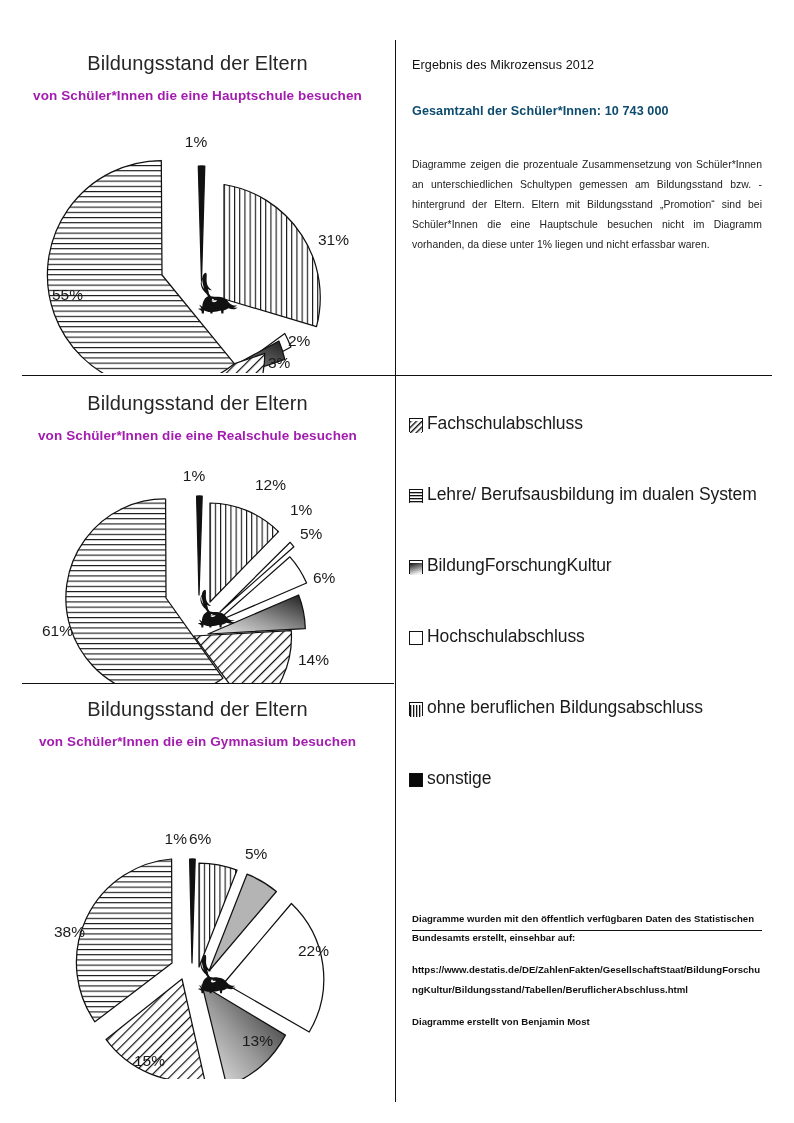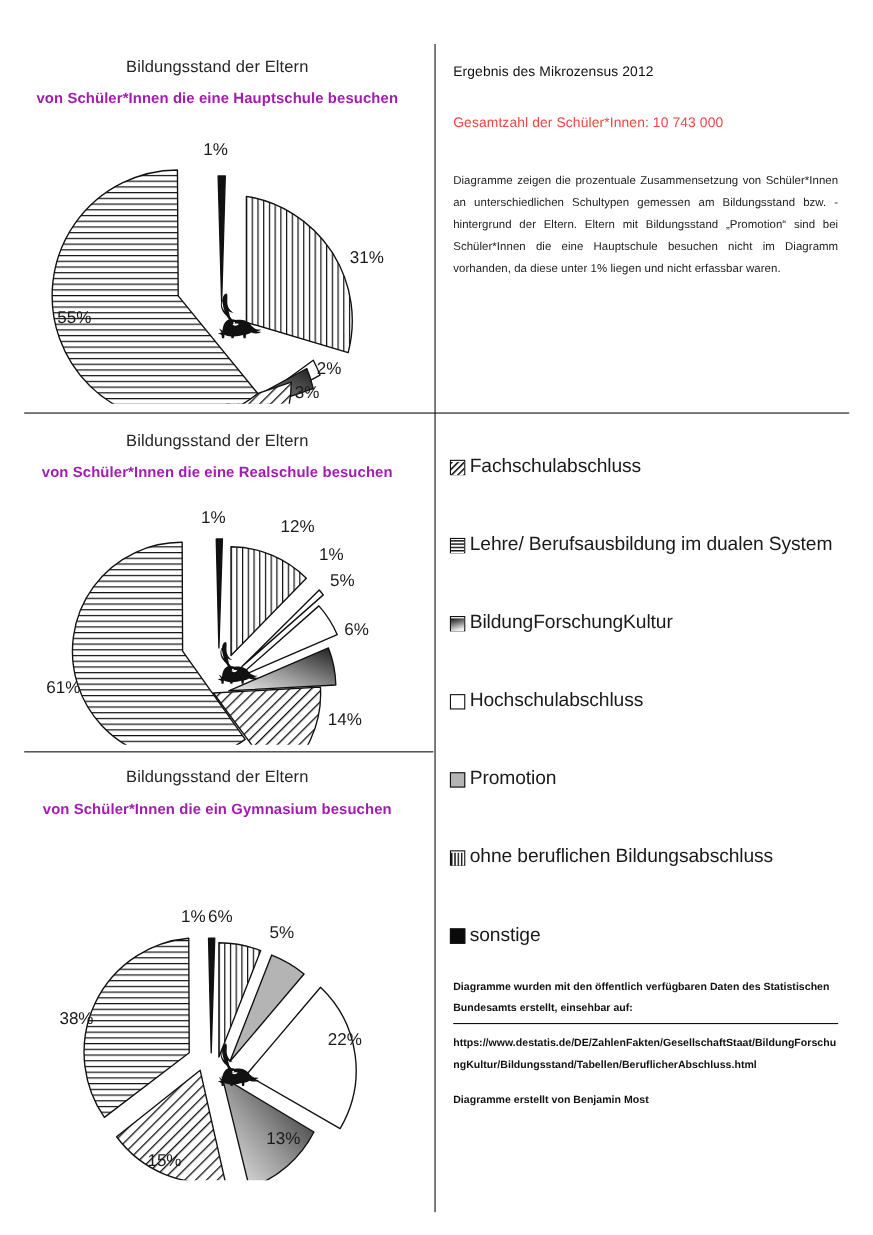--- a/index.html
+++ b/index.html
@@ -21,34 +21,34 @@
   .h-divider{
     position:absolute;height:1px;background:#111;
   }
   .h-div-full{left:22px;top:375px;width:750px;}
   .h-div-left{left:22px;top:683px;width:372px;}
   .h-div-foot{left:412px;top:930px;width:350px;}
 
   
   .chart-block{position:absolute;left:0;width:395px;}
   .chart-title{
-    text-align:center;font-size:15px;color:#262626;
+    text-align:center;font-size:20px;color:#262626;
     letter-spacing:.1px;
   }
   .chart-sub{
     text-align:center;font-size:13.5px;color:#a21caf;
     margin-top:13px;letter-spacing:.1px;font-weight:bold;
   }
   .pie-wrap{position:relative;width:395px;}
   .pie-wrap svg{display:block;}
 
   
   .rc{position:absolute;left:412px;width:350px;}
   .rc-h1{font-size:12.6px;font-weight:normal;color:#111;letter-spacing:.1px;}
-  .rc-h2{font-size:12.6px;font-weight:normal;color:#ef4444;letter-spacing:.1px;}
+  .rc-h2{font-size:12.6px;font-weight:bold;color:#0c4a6e;letter-spacing:.1px;}
   .rc-body{
     font-size:10.4px;color:#222;line-height:1.92;
     text-align:justify;letter-spacing:.05px;
   }
   .rc-foot{
     font-size:9.6px;font-weight:bold;color:#111;line-height:2.0;
     letter-spacing:.02px;word-break:break-all;
   }
   .rc-foot .blk{margin-bottom:13px;}
   .rc-foot .blk:last-child{margin-bottom:16px;}
@@ -294,40 +294,36 @@
           </svg>
       </span>
       <span class="legend-label">BildungForschungKultur</span>
     </div>
 
     <div class="legend-row">
       <span class="swatch" style="background:#ffffff"></span>
       <span class="legend-label">Hochschulabschluss</span>
     </div>
 
-    <div class="legend-row">
-      <span class="swatch" style="background:#b4b4b4"></span>
-      <span class="legend-label">Promotion</span>
-    </div>
 
     <div class="legend-row">
       <span class="swatch">
         <svg width="12" height="12" viewBox="0 0 12 12">
             <rect width="12" height="12" fill="url(#l-vert)"></rect>
           </svg>
       </span>
       <span class="legend-label">ohne beruflichen Bildungsabschluss</span>
     </div>
 
     <div class="legend-row">
       <span class="swatch" style="background:#0a0a0a"></span>
       <span class="legend-label">sonstige</span>
     </div>
 
   </div>
 
-  <div class="rc rc-foot" style="top:888px;">
+  <div class="rc rc-foot" style="top:909px;">
     <div class="blk">Diagramme wurden mit den öffentlich verfügbaren Daten des Statistischen Bundesamts erstellt, einsehbar auf:</div>
     <div class="blk">https://www.destatis.de/DE/ZahlenFakten/GesellschaftStaat/BildungForschungKultur/Bildungsstand/Tabellen/BeruflicherAbschluss.html</div>
     <div class="blk">Diagramme erstellt von Benjamin Most</div>
   </div>
 
 </div>
 
 </body></html>

